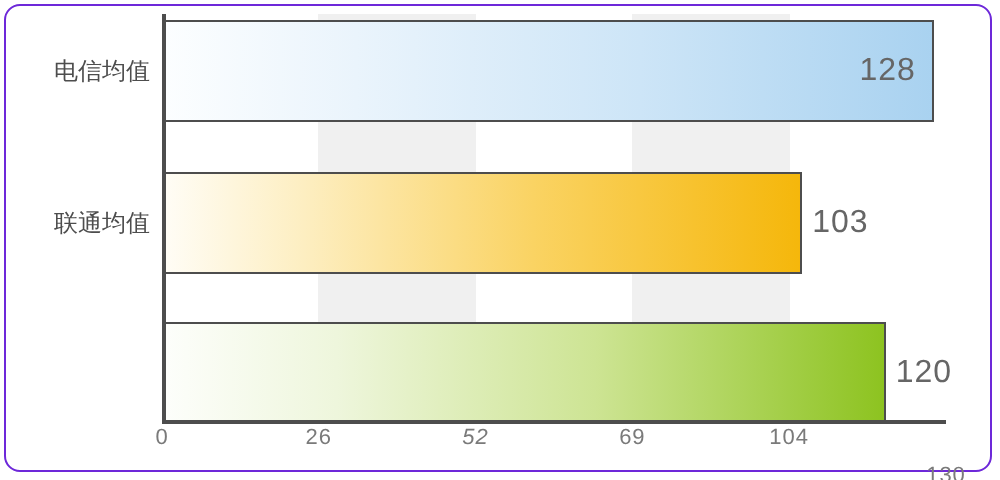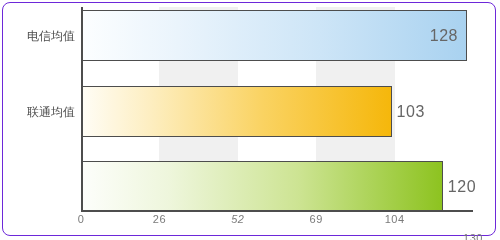--- a/index.html
+++ b/index.html
@@ -161,21 +161,21 @@
     </div>
 
     <div id="bars-layer">
 
       <div class="bar-row" style="top:3px;">
         <div class="bar blue" style="width:98.46%;">
           <span class="bar-value inside">128</span>
         </div>
       </div>
 
-      <div class="bar-row" style="top:79px;">
+      <div class="bar-row" style="top:79px;padding-left:12px;">
         <div class="bar orange" style="width:79.23%;">
           <span class="bar-value outside">103</span>
         </div>
       </div>
 
       <div class="bar-row" style="top:154px;">
         <div class="bar green" style="width:92.31%;padding-left:25px;">
           <span class="bar-value outside">120</span>
         </div>
       </div>

